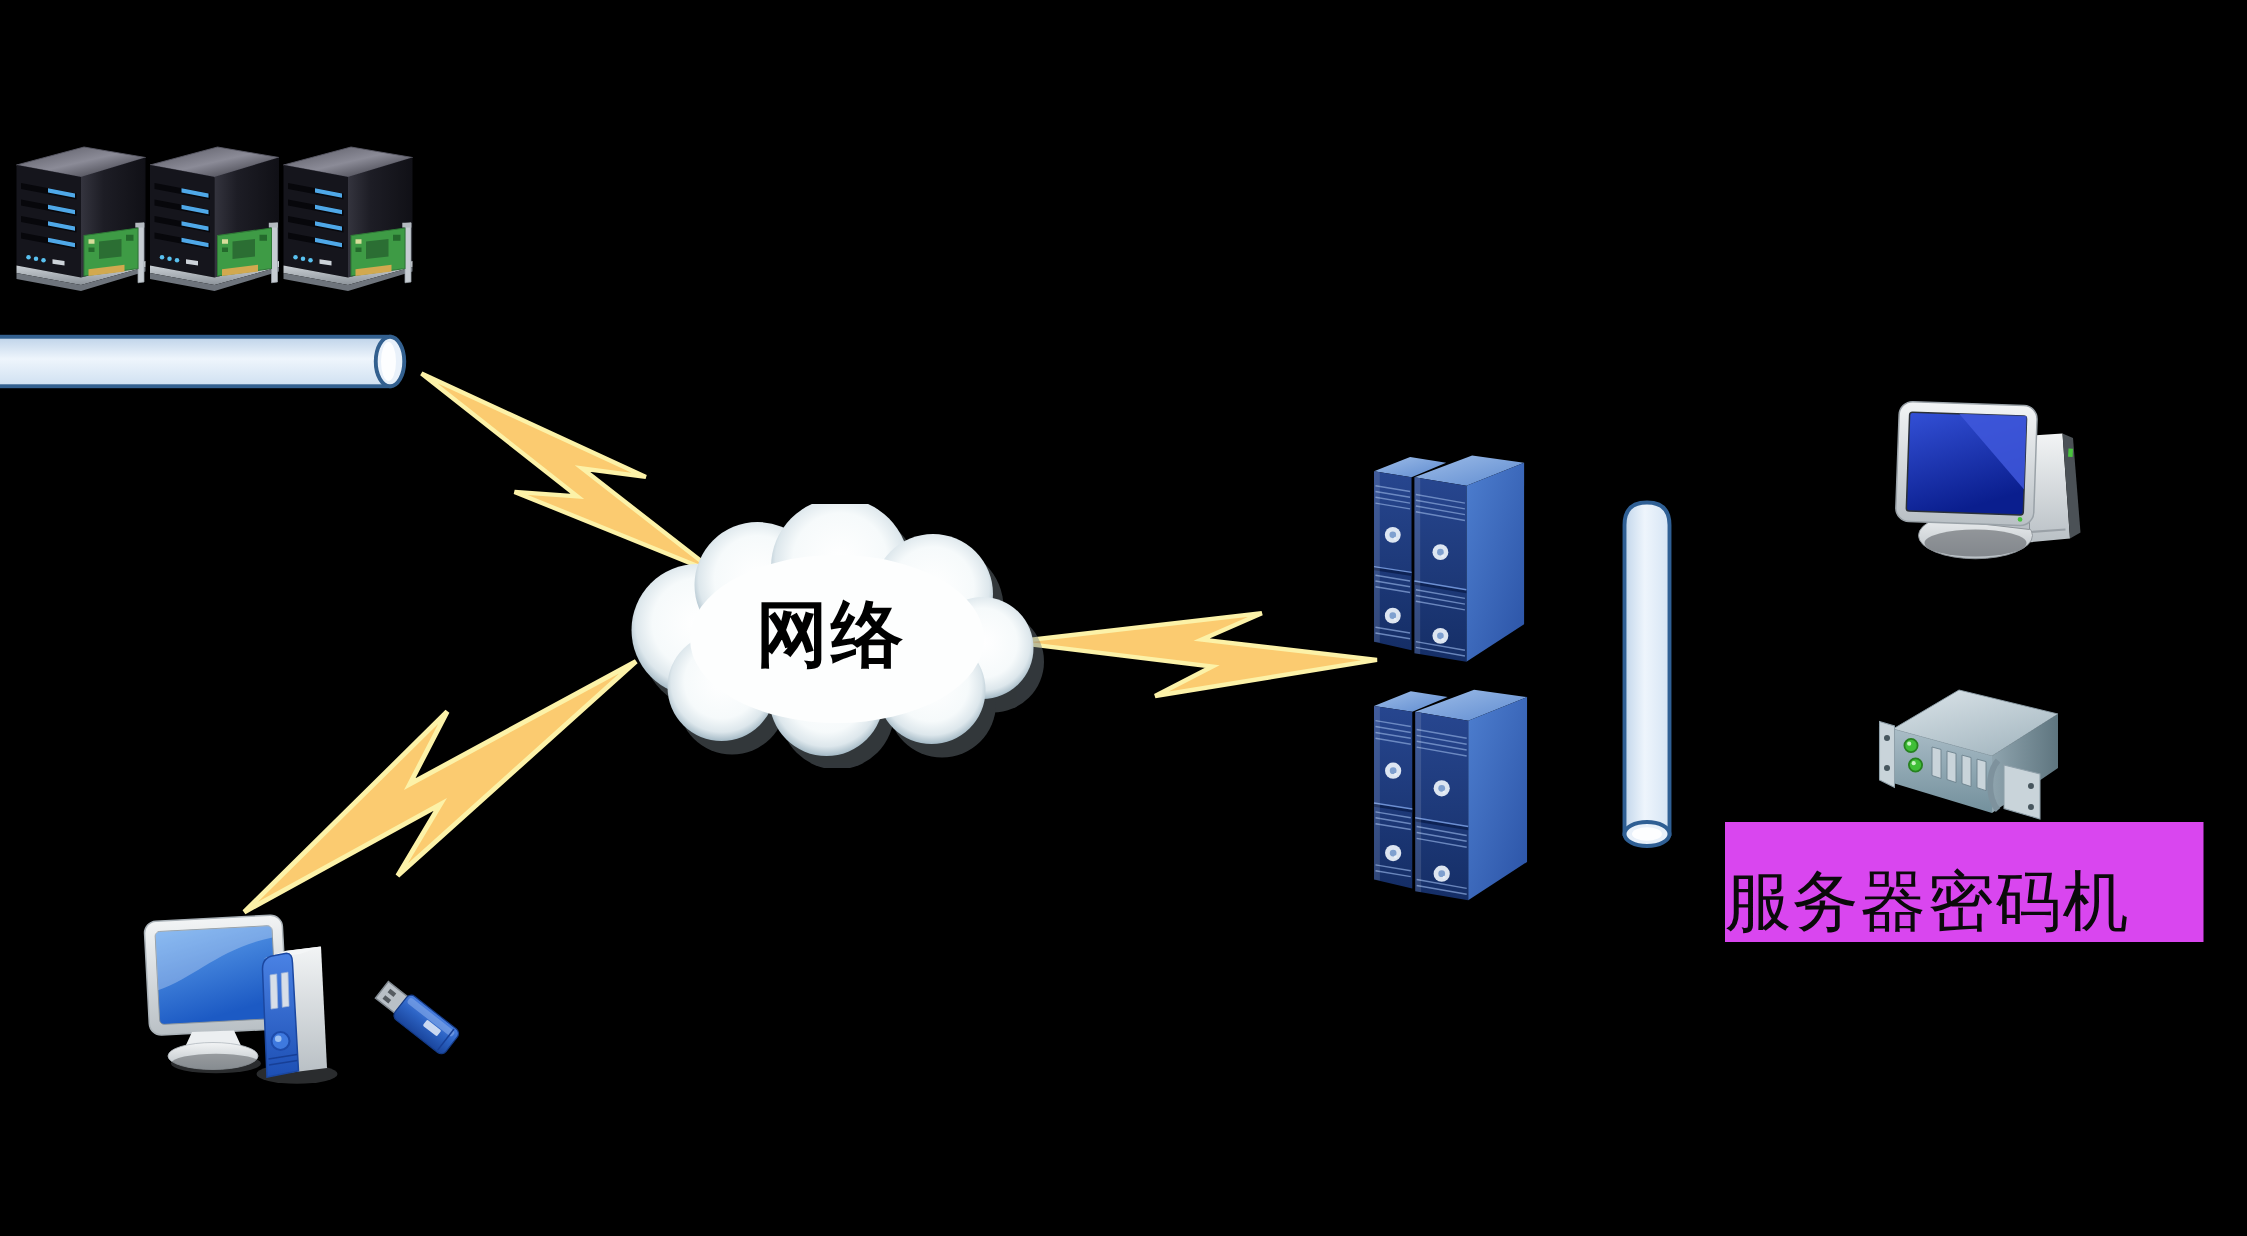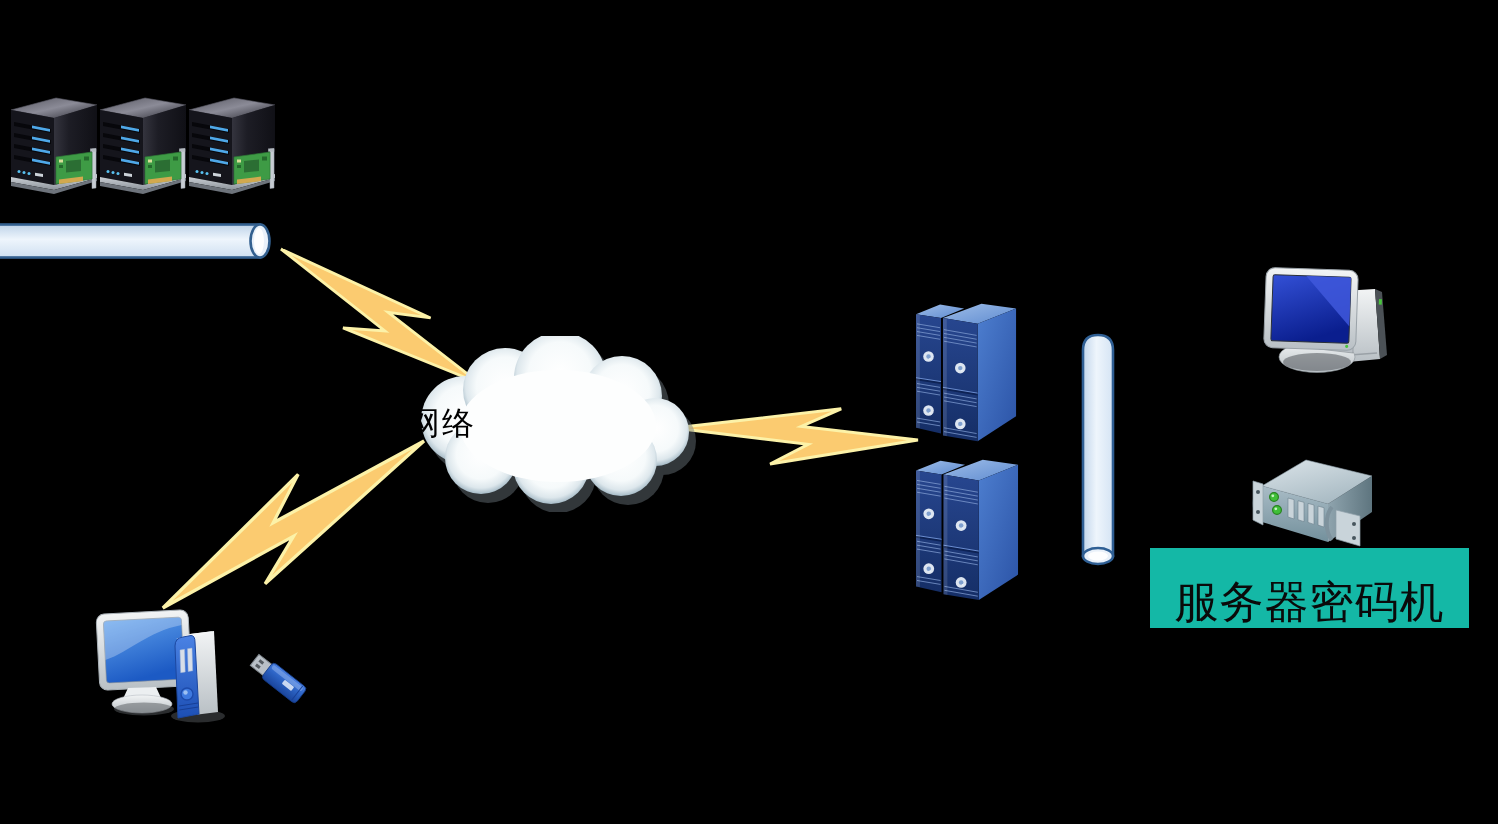--- a/index.html
+++ b/index.html
@@ -7,27 +7,27 @@
     width:1498px;height:824px;overflow:hidden;
     background:#000;
     font-family:"DejaVu Sans","Liberation Sans",sans-serif;
     position:relative;
   }
   .abs{position:absolute;}
   .stage{position:absolute;inset:0;width:1498px;height:824px;}
   .z1{z-index:1;} .z2{z-index:2;} .z3{z-index:3;}
   .cloud-label{
     left:408px;top:399px;width:292px;height:48px;
-    font-size:32px;font-weight:normal;color:#000;
+    text-align:center;font-size:48px;font-weight:bold;color:#000;
     line-height:48px;letter-spacing:2px;
   }
   .label-box{
     left:1150px;top:548px;width:319px;height:80px;
-    background:#14b8a6;
-    display:flex;align-items:flex-end;justify-content:center;
+    background:#d946ef;
+    display:flex;align-items:flex-end;
   }
   .label-box span{
     font-size:44px;color:#0a0a0a;line-height:1.05;
     padding-bottom:3px;letter-spacing:1px;white-space:nowrap;
   }
   svg{display:block;}
 </style>
 </head>
 <body>
 

